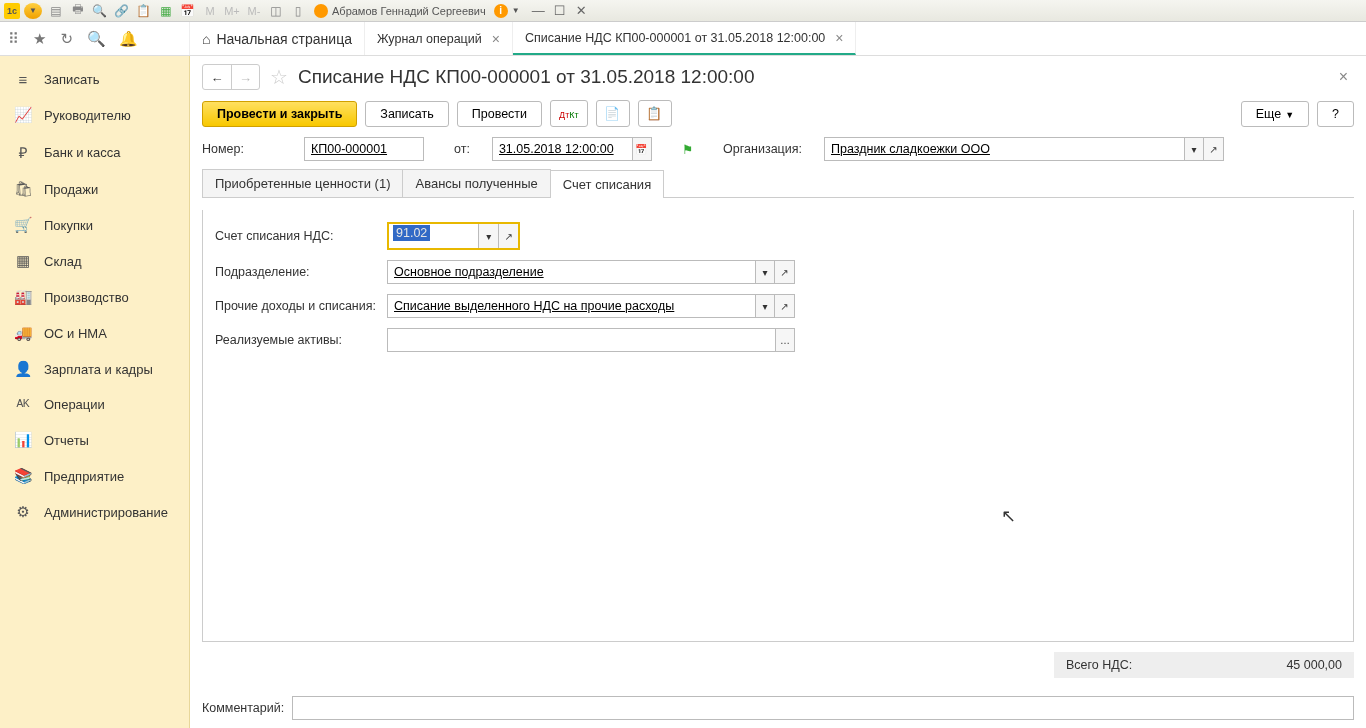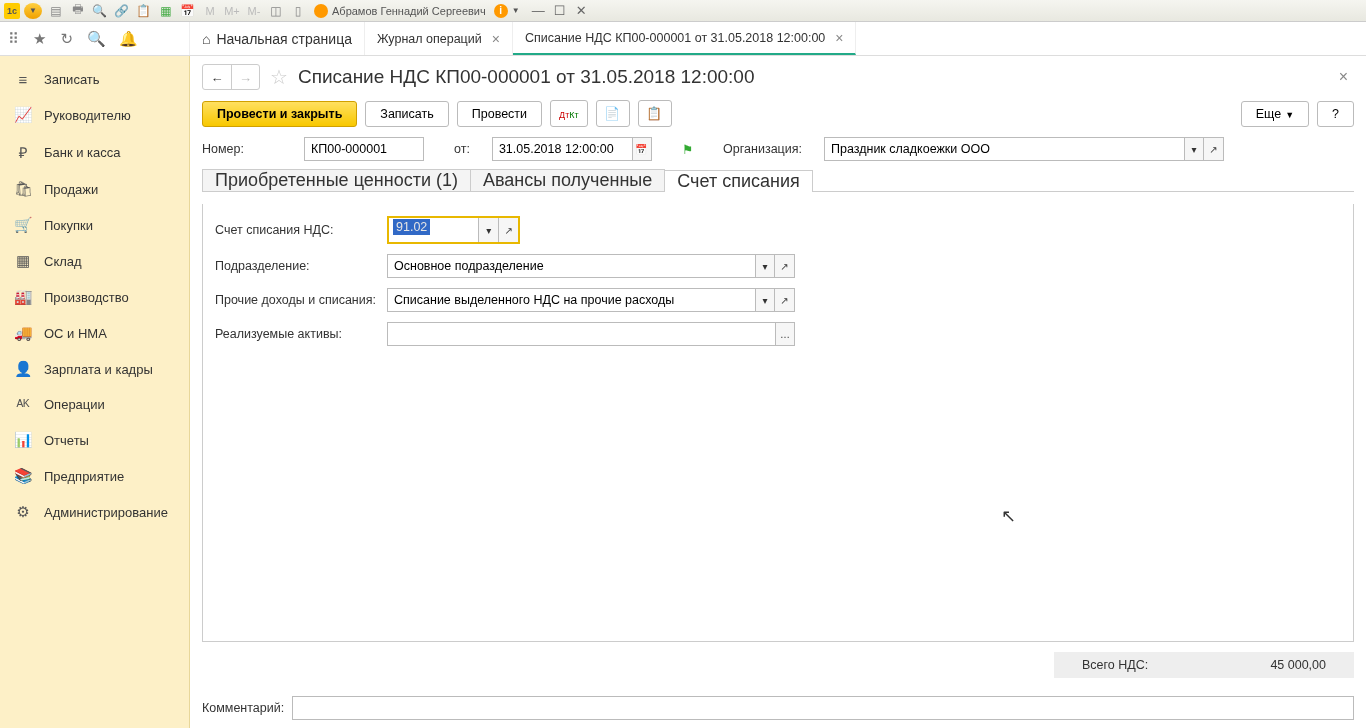--- a/index.html
+++ b/index.html
@@ -44,38 +44,38 @@
 
 .action-row { display: flex; gap: 8px; margin-bottom: 10px; align-items: center; }
 .btn { border: 1px solid #bbb; background: #fff; padding: 5px 14px; border-radius: 3px; font-size: 12.5px; cursor: pointer; }
 .btn.primary { background: linear-gradient(#ffe060,#f8c800); border-color: #d0a000; font-weight: bold; }
 .btn.icon-btn { padding: 5px 8px; font-size: 13px; }
 .btn.more { margin-left: auto; }
 .btn .arrow { font-size: 9px; margin-left: 4px; }
 
 .form-row { display: flex; align-items: center; gap: 22px; margin-bottom: 8px; font-size: 12.5px; }
 .form-row label { min-width: auto; }
-.input { border: 1px solid #bbb; height: 24px; padding: 0 6px; font-size: 12.5px; background: #fff; }
+.input { border: 1px solid #bbb; height: 24px; padding: 0 6px; font-size: 12.5px; background: #fff; text-decoration: underline; }
 .input-group { display: flex; }
 .input-group .input { border-right: none; }
 .ig-btn { border: 1px solid #bbb; width: 20px; height: 24px; background: #f6f6f6; display: flex; align-items: center; justify-content: center; font-size: 10px; cursor: pointer; }
 .ig-btn + .ig-btn { border-left: none; }
 
 .tabs-inner { display: flex; border-bottom: 1px solid #ccc; margin-bottom: 12px; }
-.itab { padding: 0 12px; border: 1px solid #ccc; border-bottom: none; background: #f4f4f4; font-size: 18px; cursor: pointer; margin-right: -1px; }
+.itab { padding: 6px 12px; border: 1px solid #ccc; border-bottom: none; background: #f4f4f4; font-size: 13px; cursor: pointer; margin-right: -1px; }
 .itab.active { background: #fff; position: relative; top: 1px; }
 
 .inner-form { border: 1px solid #ccc; border-top: none; padding: 12px; flex: 1; }
 .frow { display: flex; align-items: center; margin-bottom: 10px; font-size: 12.5px; }
 .frow label { width: 172px; }
 .selected-input { border: 2px solid #e8b800; background: #fff; display: inline-flex; }
 .selected-input .sel-text { background: #3169c6; color: #e5e5e5; padding: 1px 3px; }
 
 .footer-row { display: flex; align-items: center; margin-top: 10px; font-size: 12.5px; }
-.total-box { margin-left: auto; background: #eee; padding: 6px 28px; display: flex; gap: 60px; min-width: 300px; justify-content: space-between; }
+.total-box { margin-left: auto; background: #eee; padding: 6px 12px; display: flex; gap: 60px; min-width: 300px; justify-content: space-between; }
 
 .comment-row { display: flex; align-items: center; gap: 8px; margin-top: 18px; font-size: 12.5px; }
 .comment-row input { flex: 1; }
 
 .cursor { position: absolute; left: 1001px; top: 505px; font-size: 18px; pointer-events: none; }
 </style>
 </head>
 <body>
 
 <div class="titlebar">

